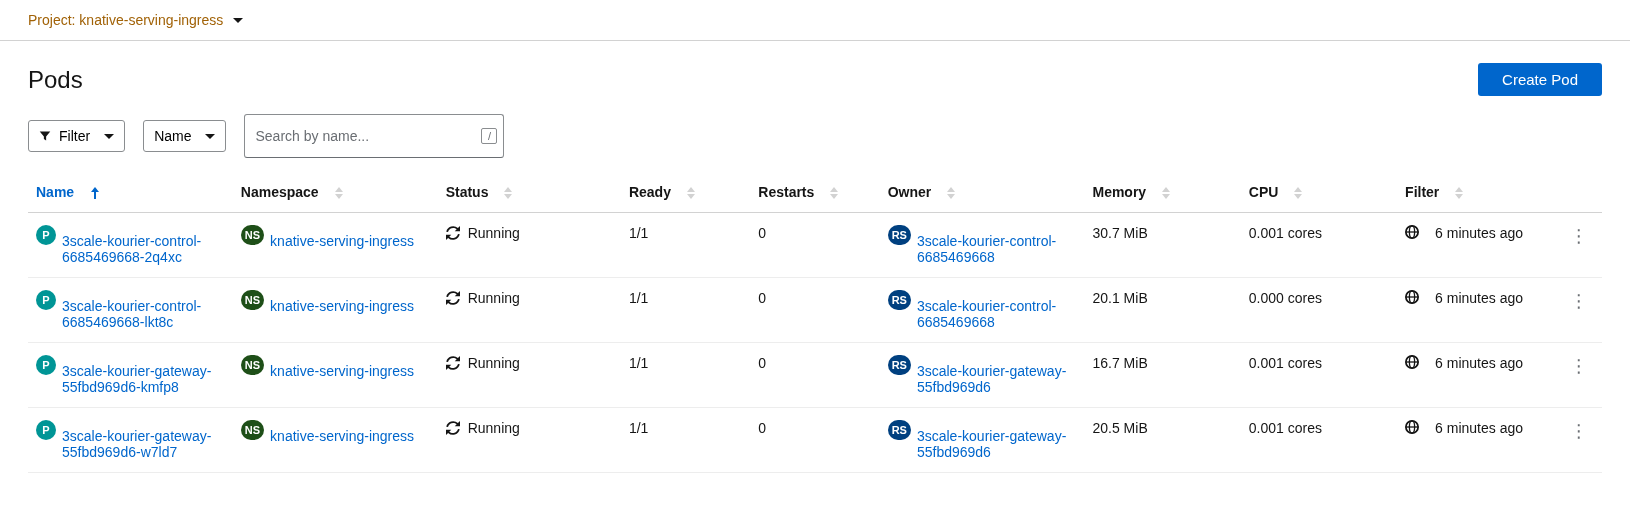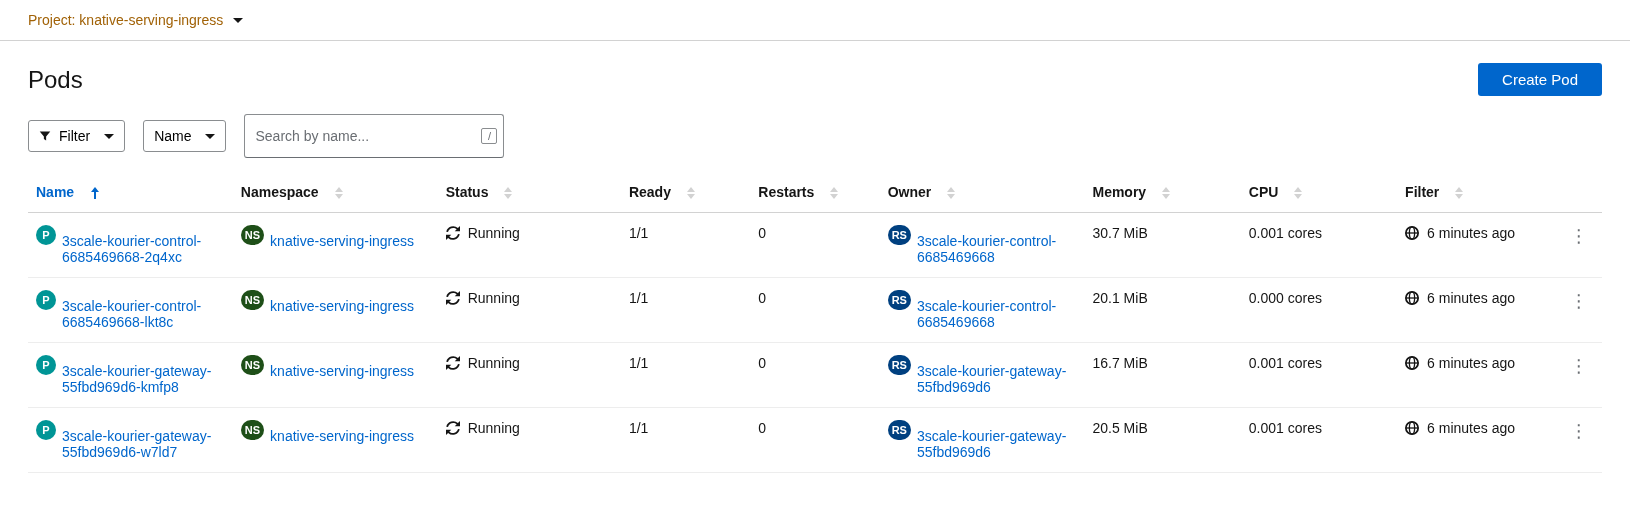--- a/index.html
+++ b/index.html
@@ -126,21 +126,21 @@
     margin-right: 6px;
     vertical-align: top;
     flex-shrink: 0;
   }
   .badge.pod { background: #009596; }
   .badge.ns { background: #1e4f18; }
   .badge.rs { background: #004080; }
   .link { color: #0066cc; text-decoration: none; margin-top: 8px; }
   .cell-flex { display: flex; align-items: flex-start; }
   .status-cell { display: flex; align-items: center; gap: 8px; }
-  .created-cell { display: flex; align-items: center; gap: 8px; }
+  .created-cell { display: flex; gap: 16px; }
   .kebab {
     width: 24px;
     text-align: center;
     cursor: pointer;
     color: #6a6e73;
     font-size: 18px;
     letter-spacing: 0;
   }
   .col-name { width: 190px; }
   .col-ns { width: 190px; }

